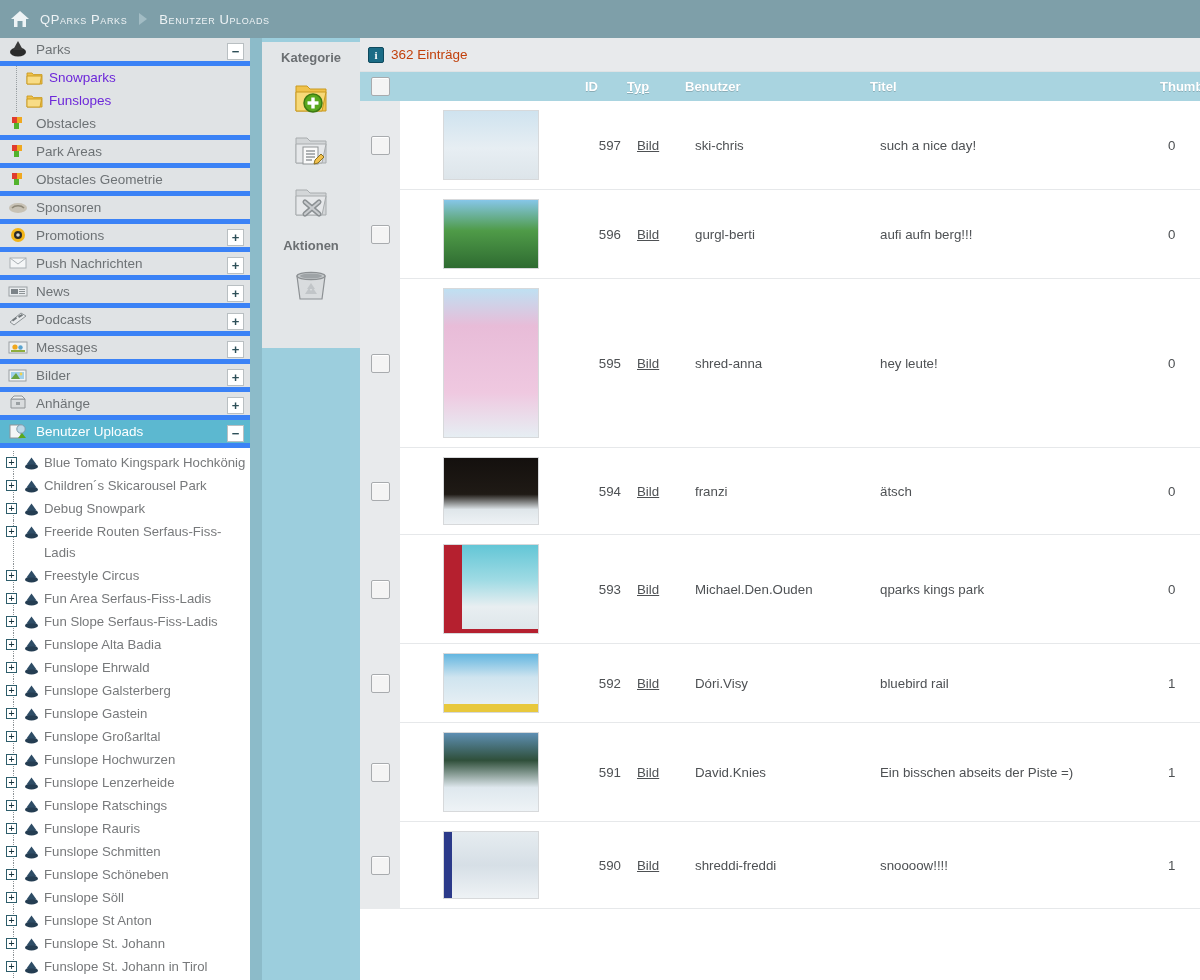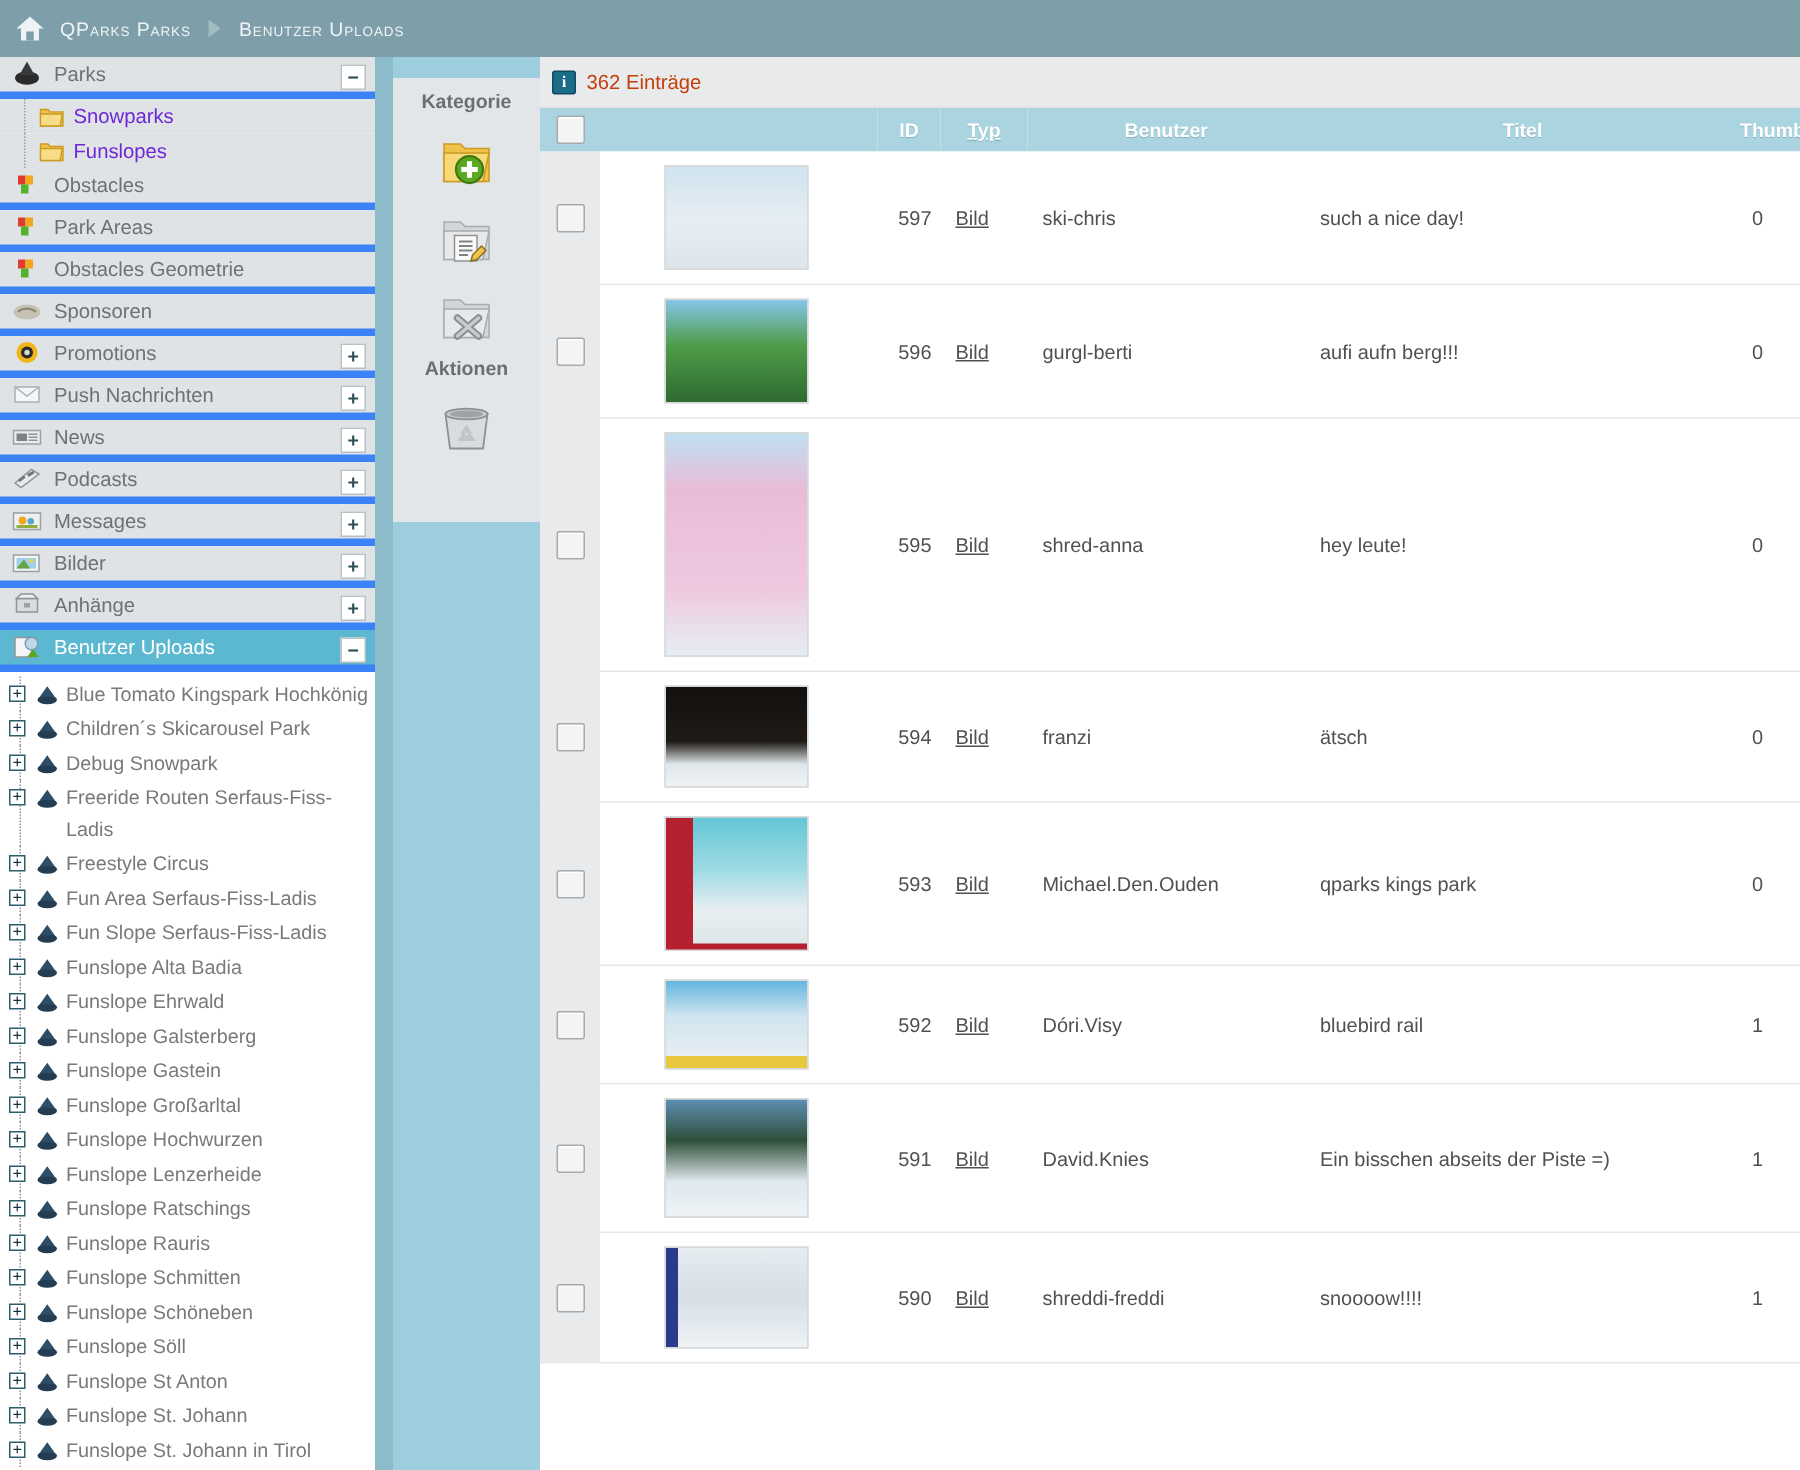--- a/index.html
+++ b/index.html
@@ -134,21 +134,21 @@
     color: #fff; font-size: 11px; font-weight: 700;
     text-align: center; line-height: 14px; border-radius: 2px;
     font-family: "Liberation Serif", serif;
   }
   #countbar .count-text { font-size: 13.5px; color: #c2410c; }
 
   table.grid { width: 840px; border-collapse: collapse; table-layout: fixed; }
   table.grid thead th {
     background: #a9d4e0; color: #ffffff;
     font-size: 13px; font-weight: 700;
-    height: 29px; text-align: center;
+    height: 29px; text-align: left;
     text-shadow: 0 1px 0 rgba(0,0,0,0.18);
     padding: 0;
   }
   th.c-chk, td.c-chk { width: 40px; background: #e8eaec; }
   th.c-thumb, td.c-thumb { width: 185px; }
   th.c-id, td.c-id { width: 42px; text-align: right; padding-right: 6px; }
   th.c-typ, td.c-typ { width: 58px; padding-left: 10px; text-decoration: underline; }
   th.c-user, td.c-user { width: 185px; padding-left: 10px; margin-left: 48px; }
   th.c-title, td.c-title { width: 290px; padding-left: 10px; }
   th.c-thumbs, td.c-thumbs { width: 40px; text-align: left; padding-left: 8px; }
@@ -521,21 +521,21 @@
             </svg></span>
           <span class="tree-label">Funslope St. Johann in Tirol</span>
         </div>
       </div>
     </div>
 </div>
 
 <div id="midcol">
   <div class="edge"></div>
 
-  <div class="panel" id="panel-category" style="top:14px; height:192px;">
+  <div class="panel" id="panel-category" style="top:4px; height:192px;">
     <div class="panel-title">Kategorie</div>
 
     <div class="icon-slot">
       <svg width="42" height="42" viewBox="0 0 42 42">
         <path d="M6 11h11l3 3h16v22H6z" fill="#f0c24b" stroke="#c99a20" stroke-width="1"></path>
         <path d="M6 17h30l-4 19H6z" fill="#f7d978" stroke="#c99a20" stroke-width="1"></path>
         <circle cx="23" cy="28" r="9" fill="#5aa81e" stroke="#3d7a12" stroke-width="1.5"></circle>
         <rect x="21.3" y="22.5" width="3.4" height="11" fill="#fff"></rect>
         <rect x="17.5" y="26.3" width="11" height="3.4" fill="#fff"></rect>
       </svg>

